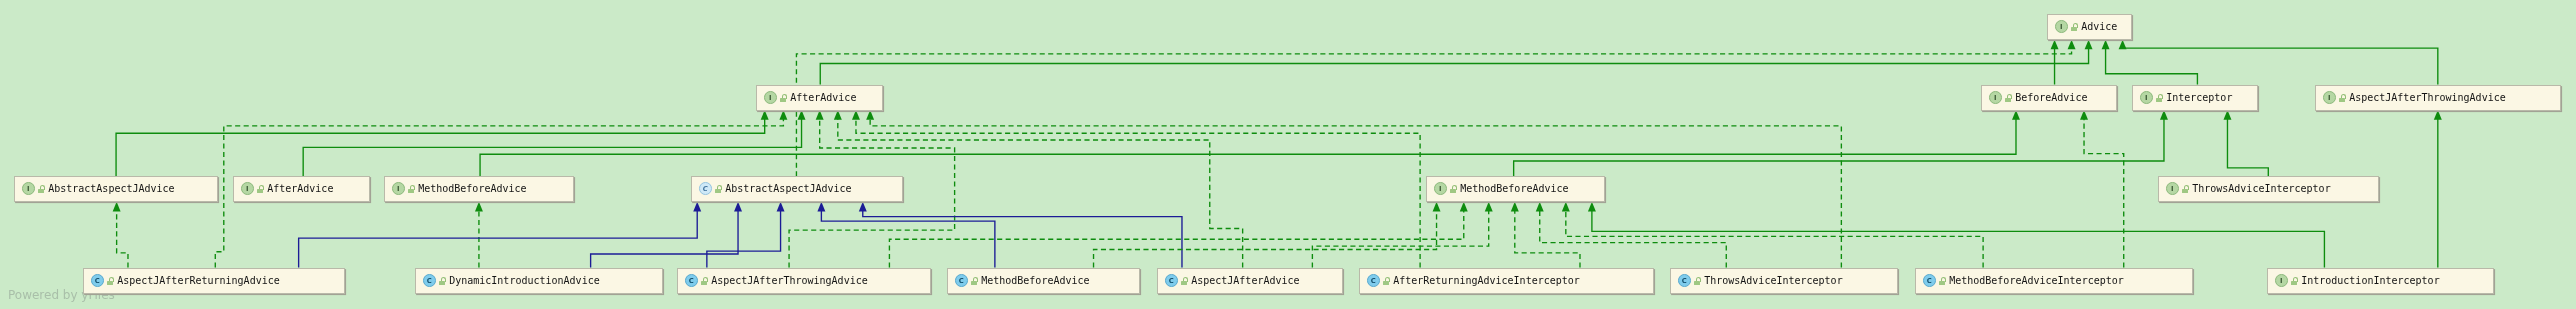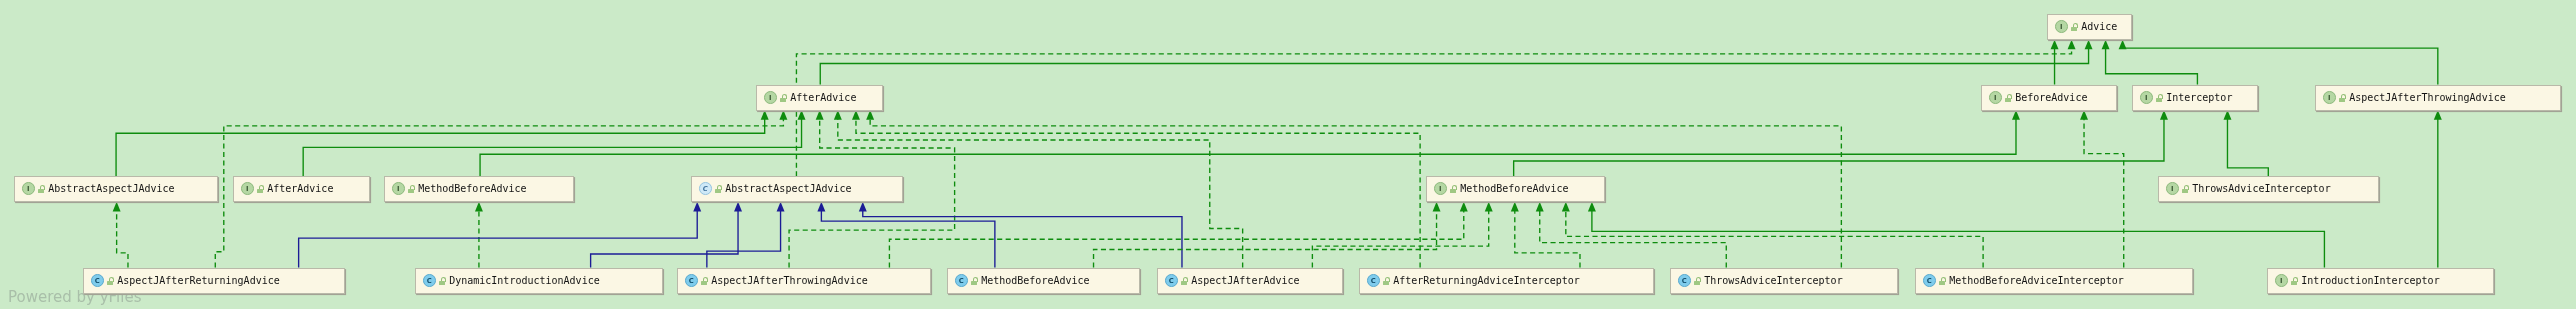--- a/index.html
+++ b/index.html
@@ -35,21 +35,21 @@
     border:1.1px solid #93bf76;border-bottom:none;
     border-radius:2.8px 2.8px 0 0;
   }
   .lock .body{
     position:absolute;left:0;bottom:0;width:5.7px;height:4px;
     background:#9fc883;border-radius:0.6px;
   }
   #watermark{
     position:absolute;left:8px;top:288px;z-index:0;
     font-family:"DejaVu Sans","Liberation Sans",sans-serif;
-    font-size:15px;color:#a9bfa9;
+    font-size:12px;color:#a9bfa9;
   }
 </style>
 </head>
 <body>
 
 <div id="canvas">
   <svg id="edges" width="2576" height="309" viewBox="0 0 4540 545">
       <polyline points="3622,149 3622,85" fill="none" stroke="#0e8c0e" stroke-width="2.4"></polyline>
       <polygon points="3615,87 3629,87 3622,70" fill="#0e8c0e"></polygon>
       <polyline points="1403,311 1403,95 3652,95 3652,85" fill="none" stroke="#0e8c0e" stroke-width="2.4" stroke-dasharray="9 6"></polyline>

